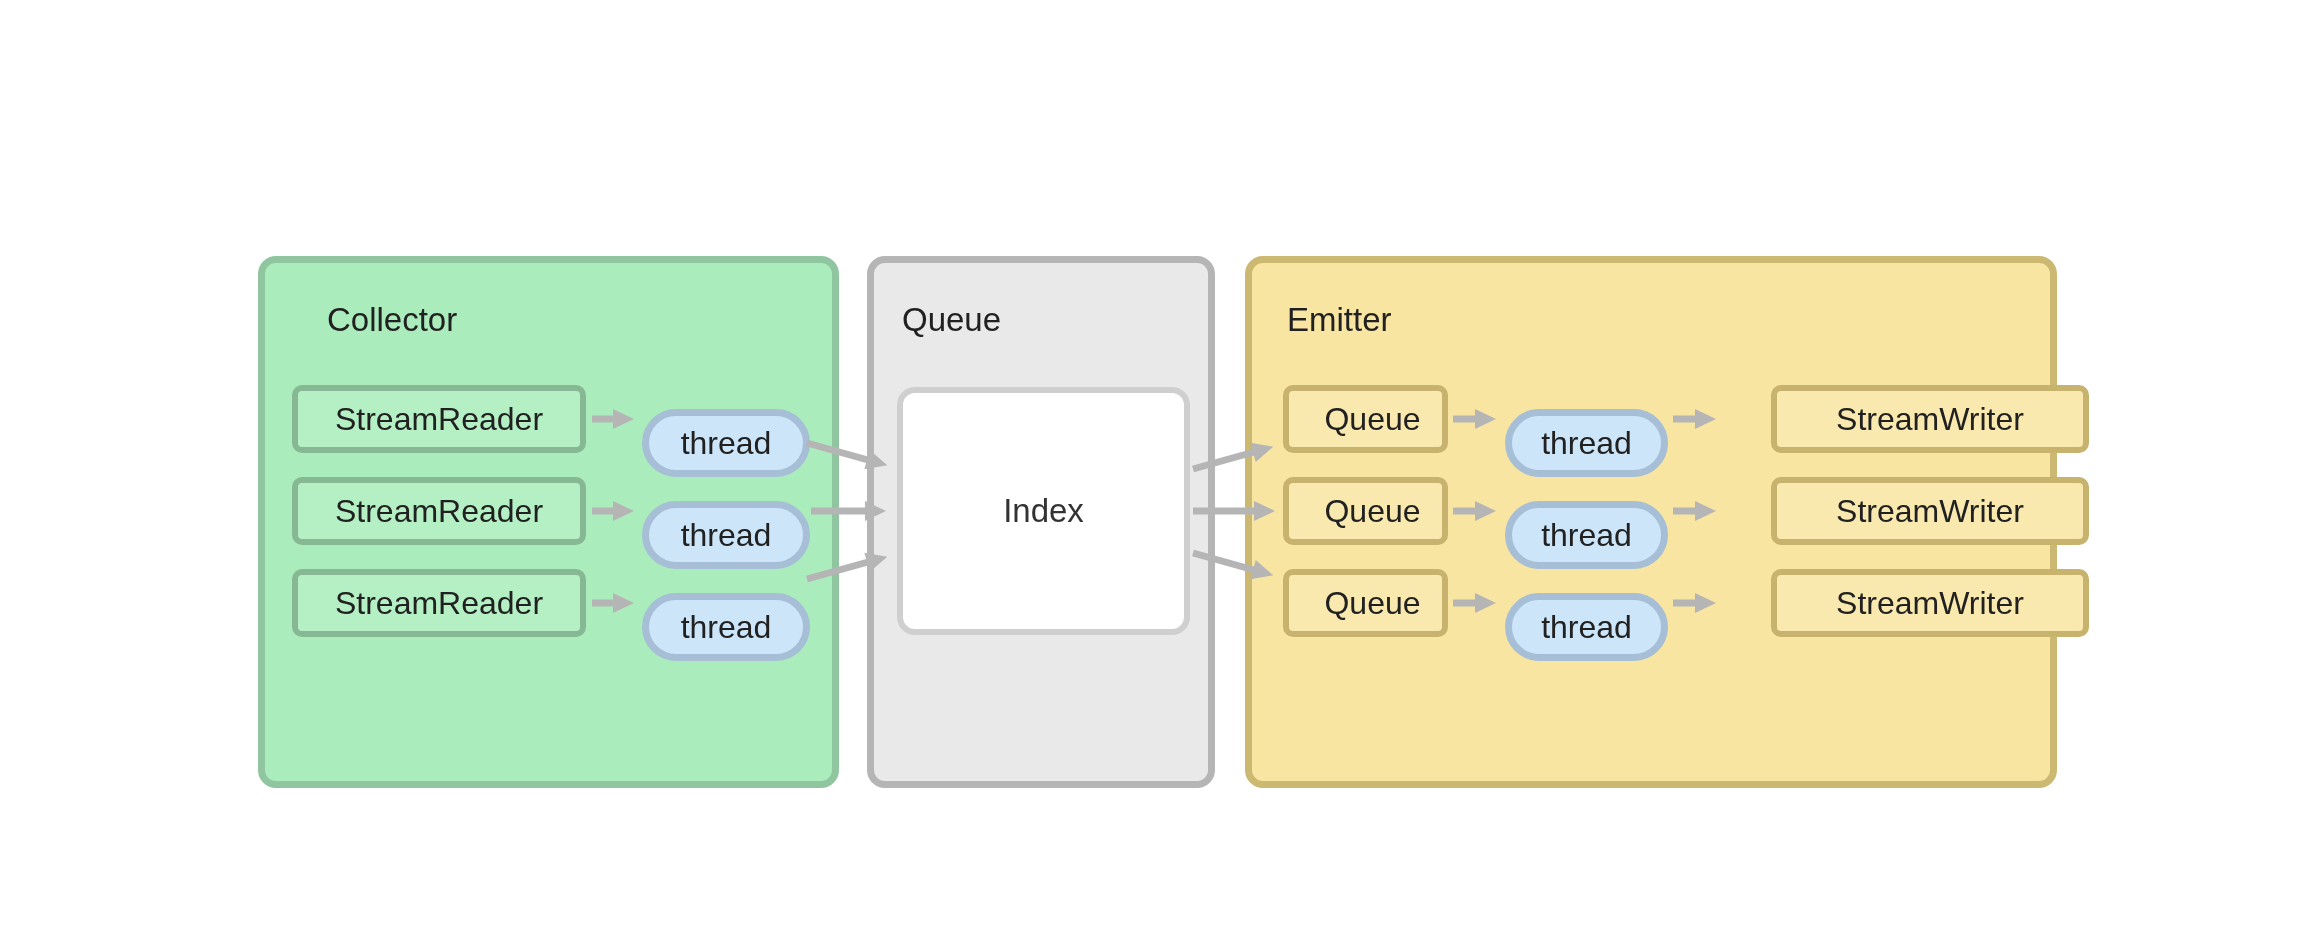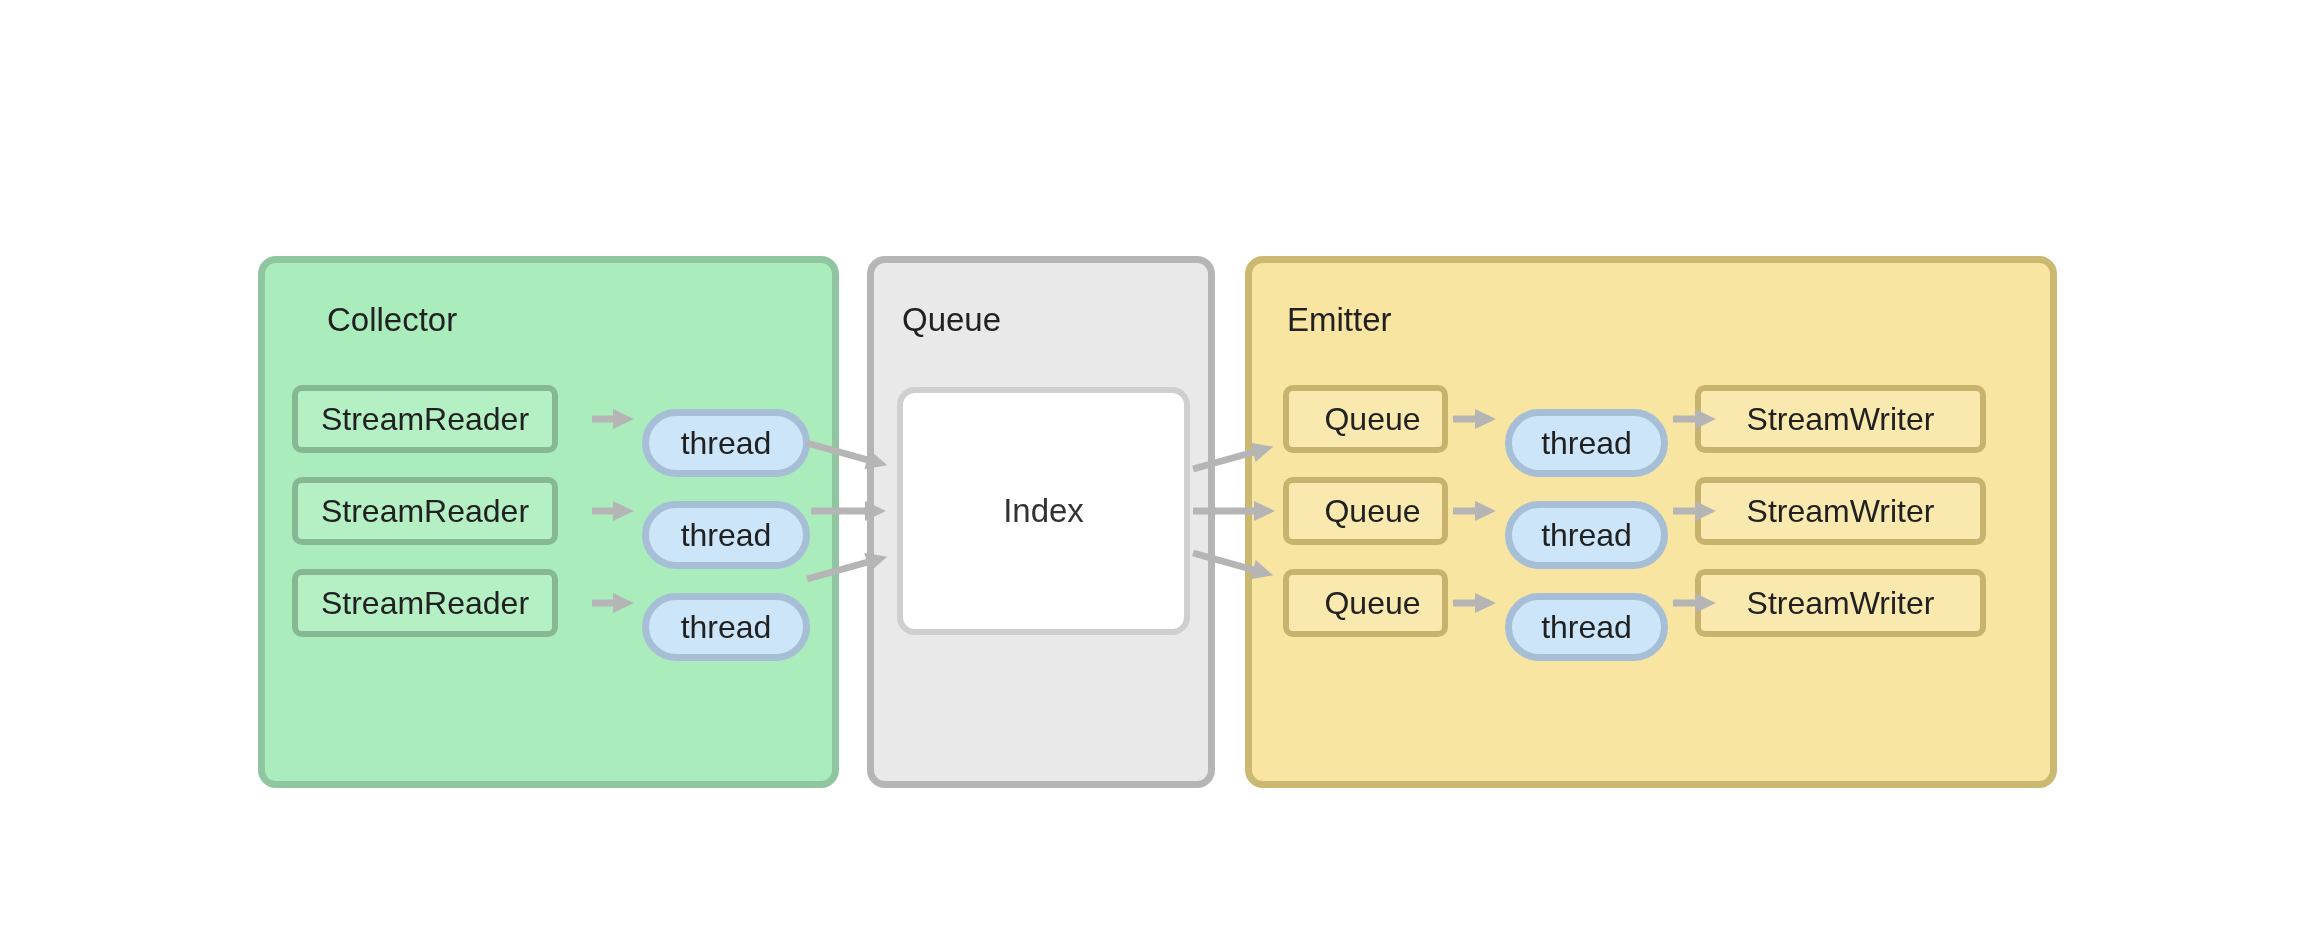--- a/index.html
+++ b/index.html
@@ -21,26 +21,26 @@
   .group{position:absolute;top:256px;height:532px;border-radius:18px;box-sizing:border-box;}
   .group.collector{left:258px;width:581px;background:var(--collector-fill);border:7px solid var(--collector-border);}
   .group.base{left:867px;width:348px;background:var(--base-fill);border:7px solid var(--base-border);}
   .group.emitter{left:1245px;width:812px;background:var(--emitter-fill);border:7px solid var(--emitter-border);}
   .group-title{position:absolute;font-size:33px;line-height:38px;color:var(--text);white-space:nowrap;}
   .node{
     position:absolute;height:68px;box-sizing:border-box;border-radius:10px;
     display:flex;align-items:center;justify-content:center;
     font-size:32px;white-space:nowrap;color:var(--text);
   }
-  .reader{left:292px;width:266px;background:var(--reader-fill);border:6px solid var(--reader-border);}
+  .reader{left:292px;width:294px;background:var(--reader-fill);border:6px solid var(--reader-border);}
   .pill{background:var(--thread-fill);border:7px solid var(--thread-border);border-radius:34px;margin-top:24px;}
   .pill.c{left:642px;width:168px;}
   .pill.e{left:1505px;width:163px;}
   .queue{left:1283px;width:165px;background:var(--queue-fill);border:6px solid var(--queue-border);padding-left:14px;}
-  .writer{left:1695px;width:291px;background:var(--queue-fill);border:6px solid var(--queue-border);}
+  .writer{left:1771px;width:318px;background:var(--queue-fill);border:6px solid var(--queue-border);}
   .index-box{
     position:absolute;left:897px;top:387px;width:293px;height:248px;box-sizing:border-box;
     background:var(--index-fill);border:6px solid var(--index-border);border-radius:18px;
     display:flex;align-items:center;justify-content:center;font-size:33px;color:#333;
   }
   .row1{top:385px;} .row2{top:477px;} .row3{top:569px;}
   svg.arrows{position:absolute;left:0;top:0;width:2312px;height:938px;pointer-events:none;}
   svg.arrows line{stroke:var(--arrow,#b5b5b5);stroke-width:7;stroke-linecap:butt;}
   svg.arrows .ah-fill{fill:var(--arrow,#b5b5b5);}
 </style>

